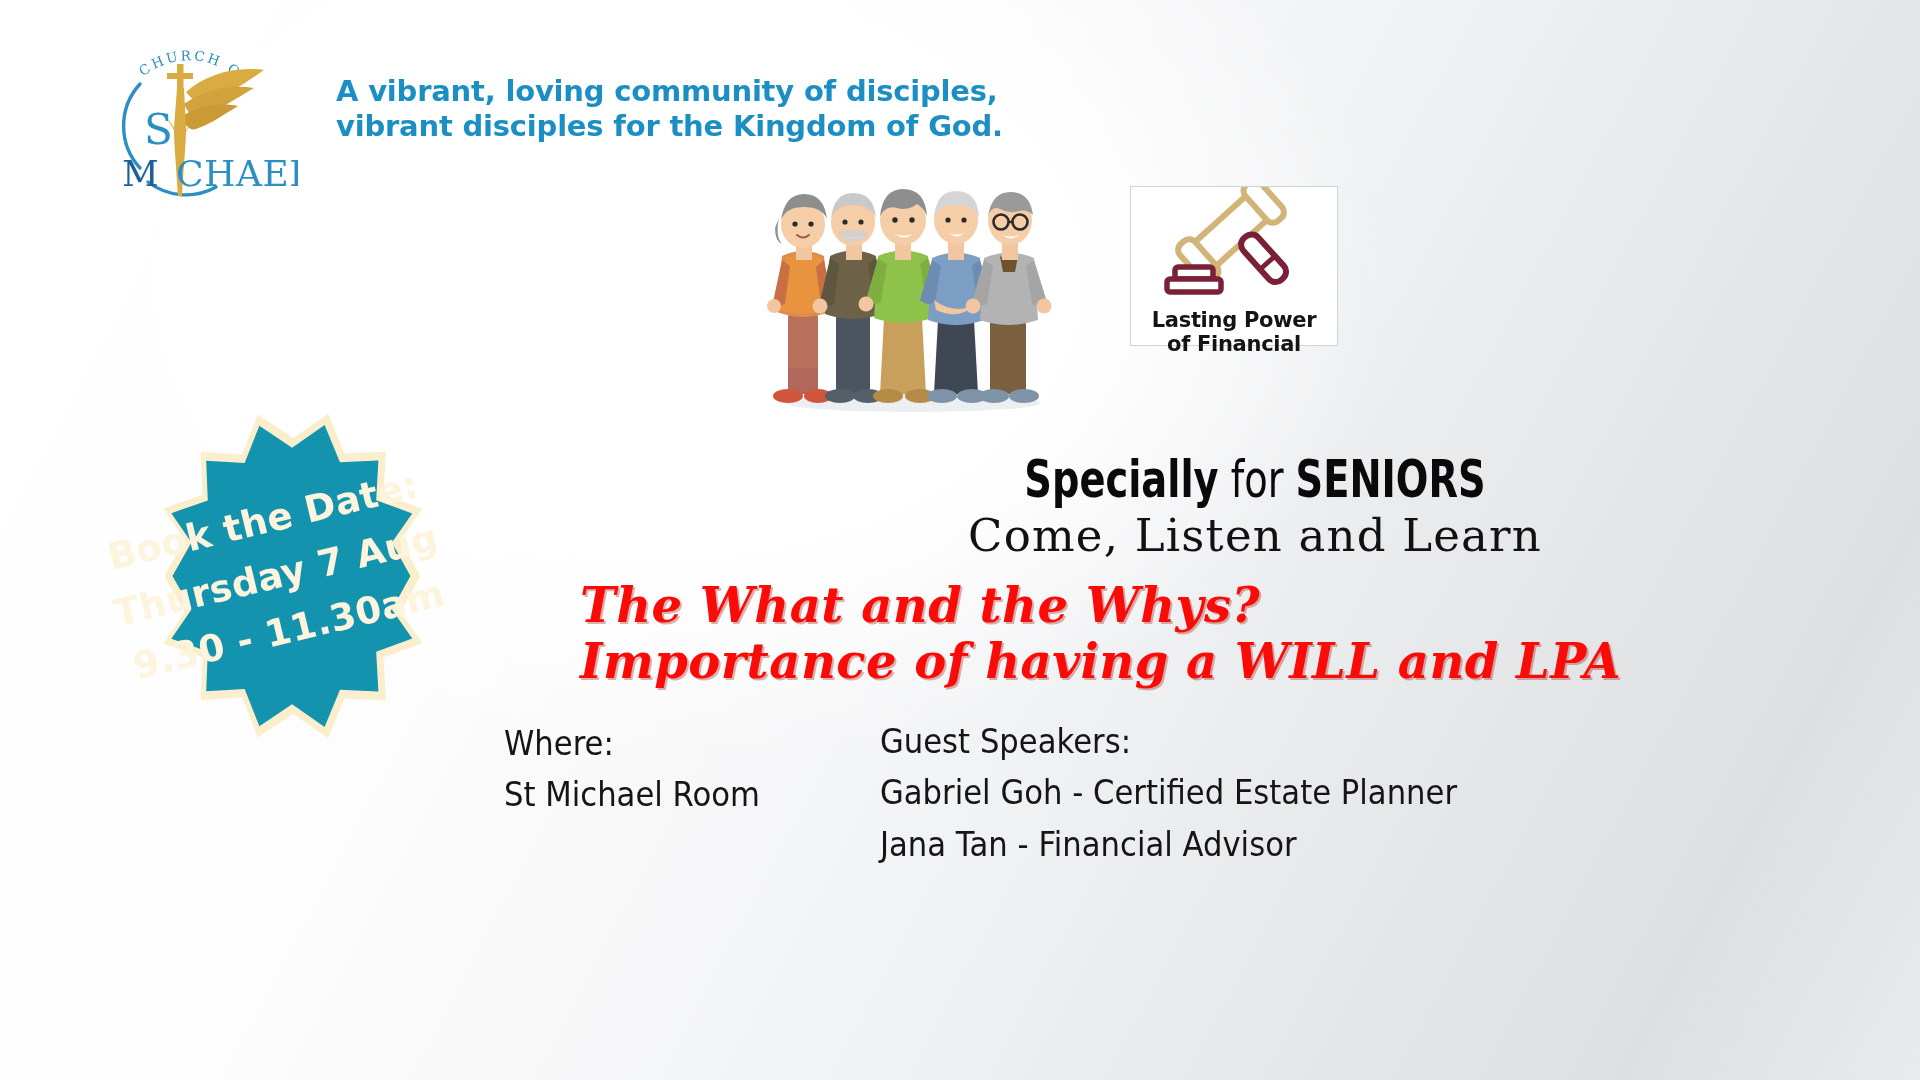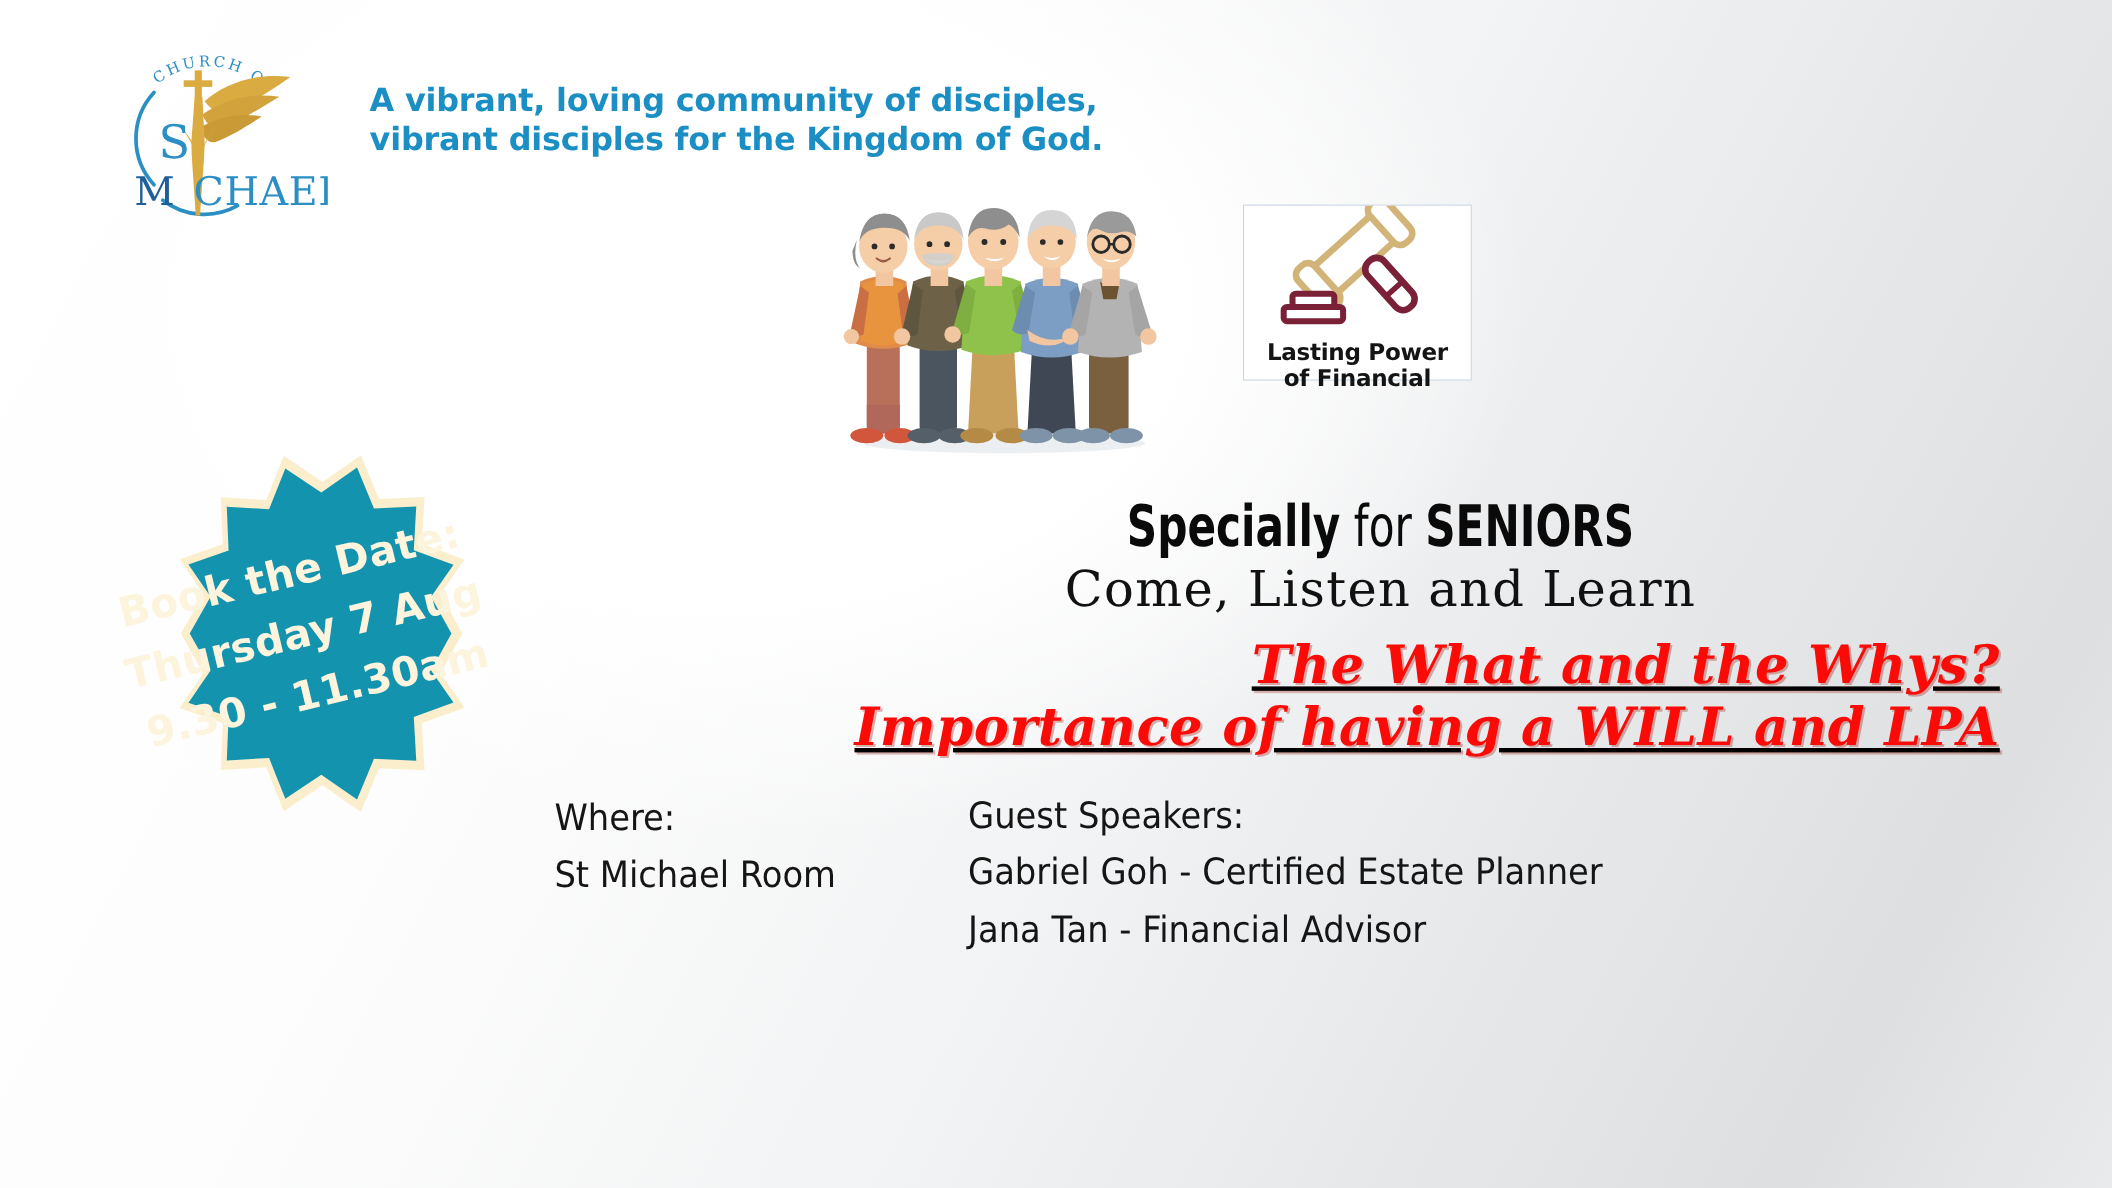--- a/index.html
+++ b/index.html
@@ -75,21 +75,21 @@
   }
   #h1 .b{font-weight:bold;}
   #h1 .r{font-weight:normal;}
   #h2{
     position:absolute;left:660px;top:512px;width:1190px;
     text-align:center;color:#111111;
     font-family:"DejaVu Serif","Liberation Serif",serif;
     font-size:45px;line-height:1.05;white-space:nowrap;letter-spacing:1.2px;
   }
   #script{
-    position:absolute;left:528px;top:578px;width:1290px;text-align:right;text-decoration:underline;
+    position:absolute;left:580px;top:578px;width:1290px;text-align:left;
   }
   #script .sl{
     display:block;white-space:nowrap;
     color:#fb0b07;
     font-family:"DejaVu Serif","Liberation Serif",serif;
     font-weight:bold;font-style:italic;
     text-shadow:2px 2px 0 rgba(150,20,10,.32);
     letter-spacing:0.5px;
   }
   #script .s1{font-size:48px;line-height:1.16;}

